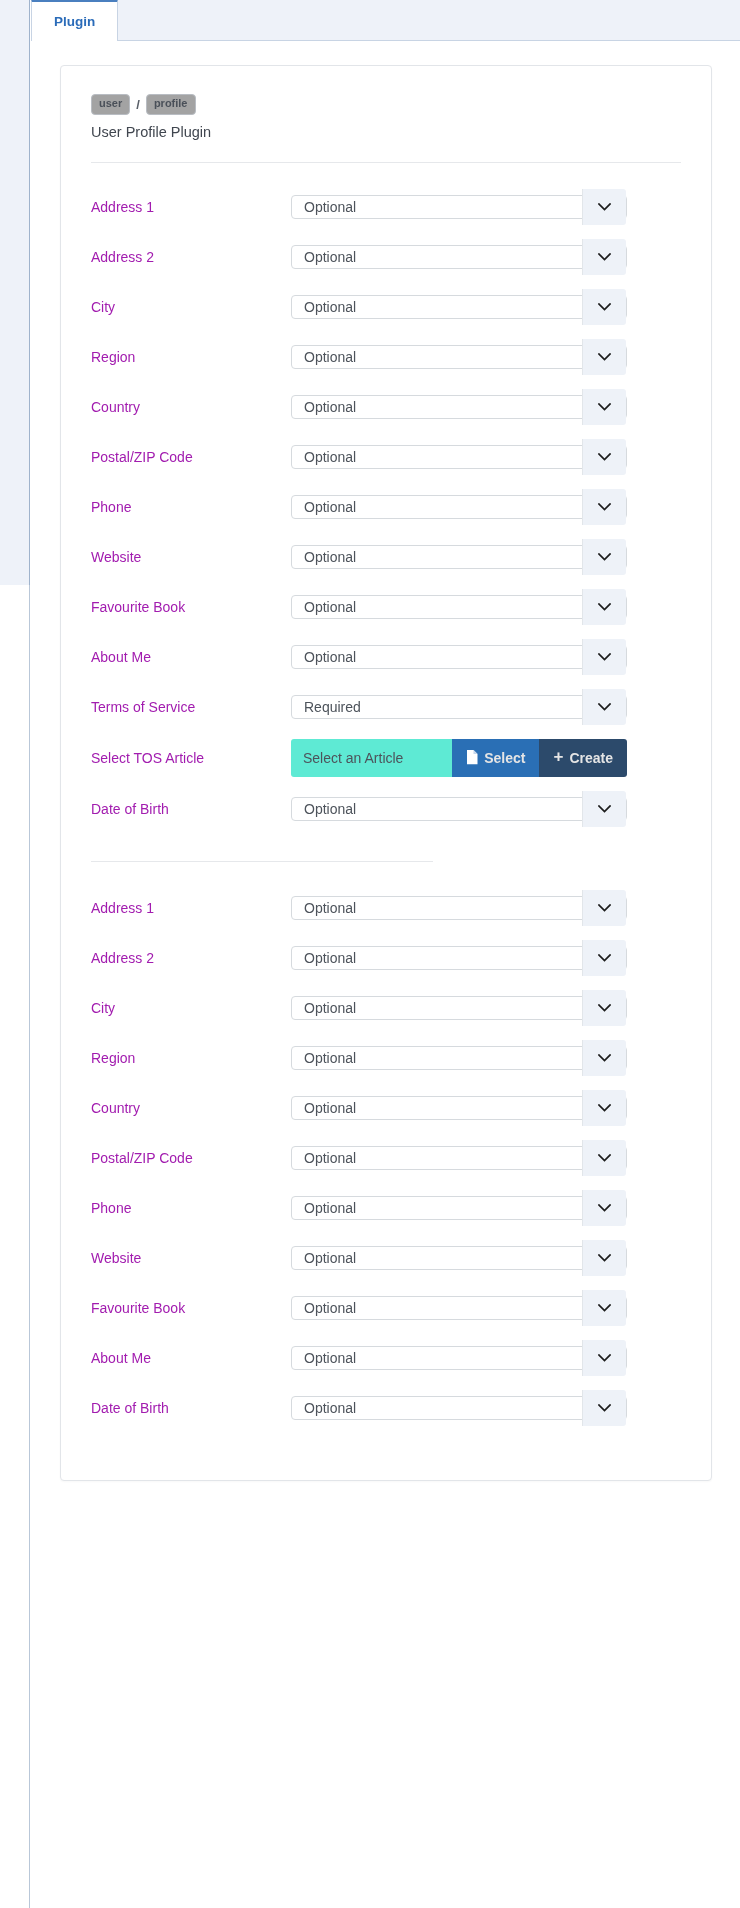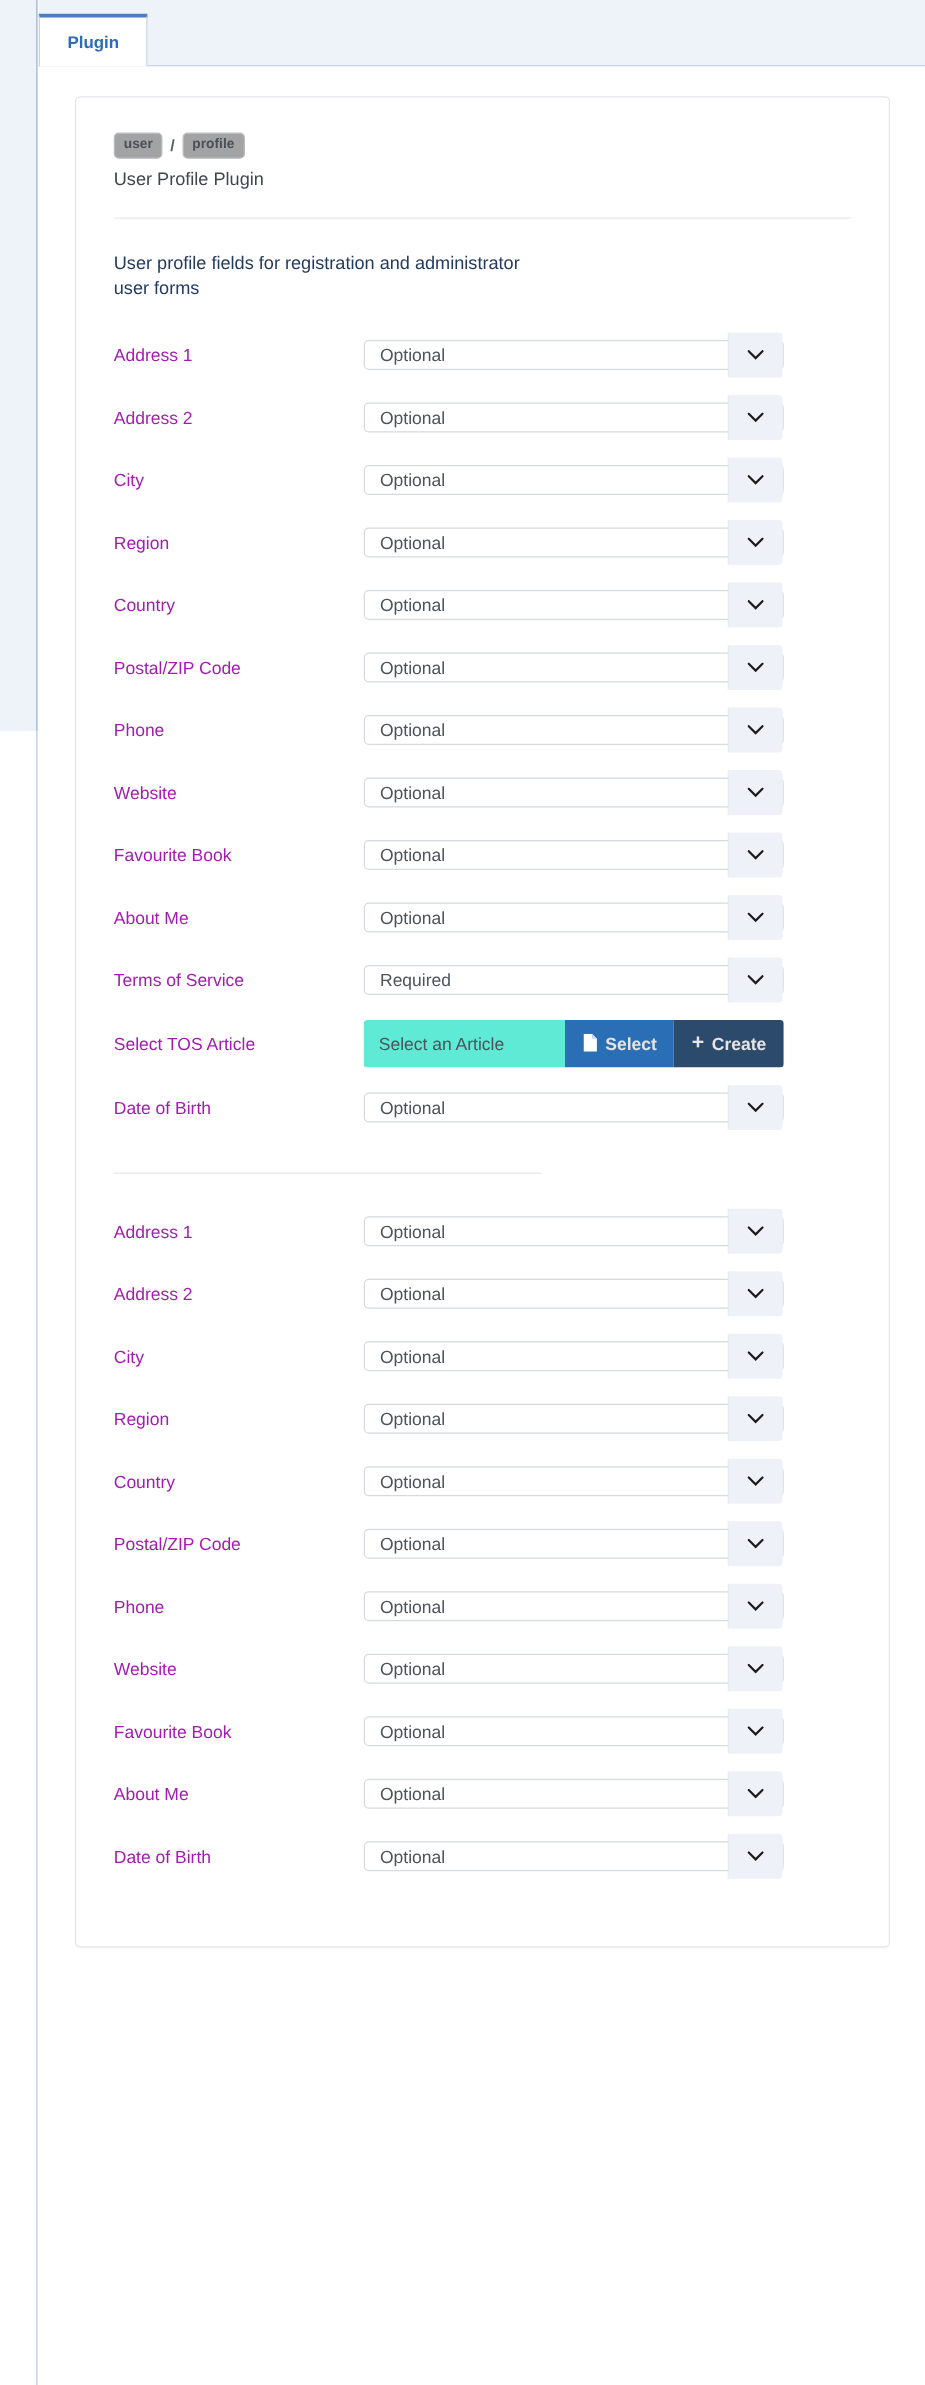--- a/index.html
+++ b/index.html
@@ -35,21 +35,21 @@
     top: 585px;
     width: 30px;
     height: 1323px;
     background: #ffffff;
     border-right: 1px solid #b9c7d8;
   }
 
   
   .tabbar {
     position: relative;
-    height: 53px;
+    height: 41px;
     background: #eef2f9;
     border-bottom: 1px solid #c8d4e4;
     margin-left: 31px;
     display: flex;
     align-items: flex-end;
   }
   .tab {
     position: relative;
     height: 41px;
     padding: 0 22px;
@@ -264,21 +264,20 @@
         <span class="badge">user</span>
         <span class="badge-sep">/</span>
         <span class="badge">profile</span>
       </div>
 
       <div class="plugin-desc">User Profile Plugin</div>
 
       <hr class="divider">
 
       <div id="sections-host">
-          <div class="section-heading">User profile fields for registration and administrator user forms</div>
           <div class="form-row">
             <div class="form-label">Address 1</div>
             <div class="form-control">
               <div class="select">
                 <span class="select-value">Optional</span>
                 <span class="select-arrow">
                   <svg width="13" height="8" viewBox="0 0 13 8" fill="none" xmlns="http://www.w3.org/2000/svg">
                     <path d="M1 1L6.5 6.5L12 1" stroke="#1c1c1c" stroke-width="1.7" stroke-linecap="square"></path>
                   </svg>
                 </span>

